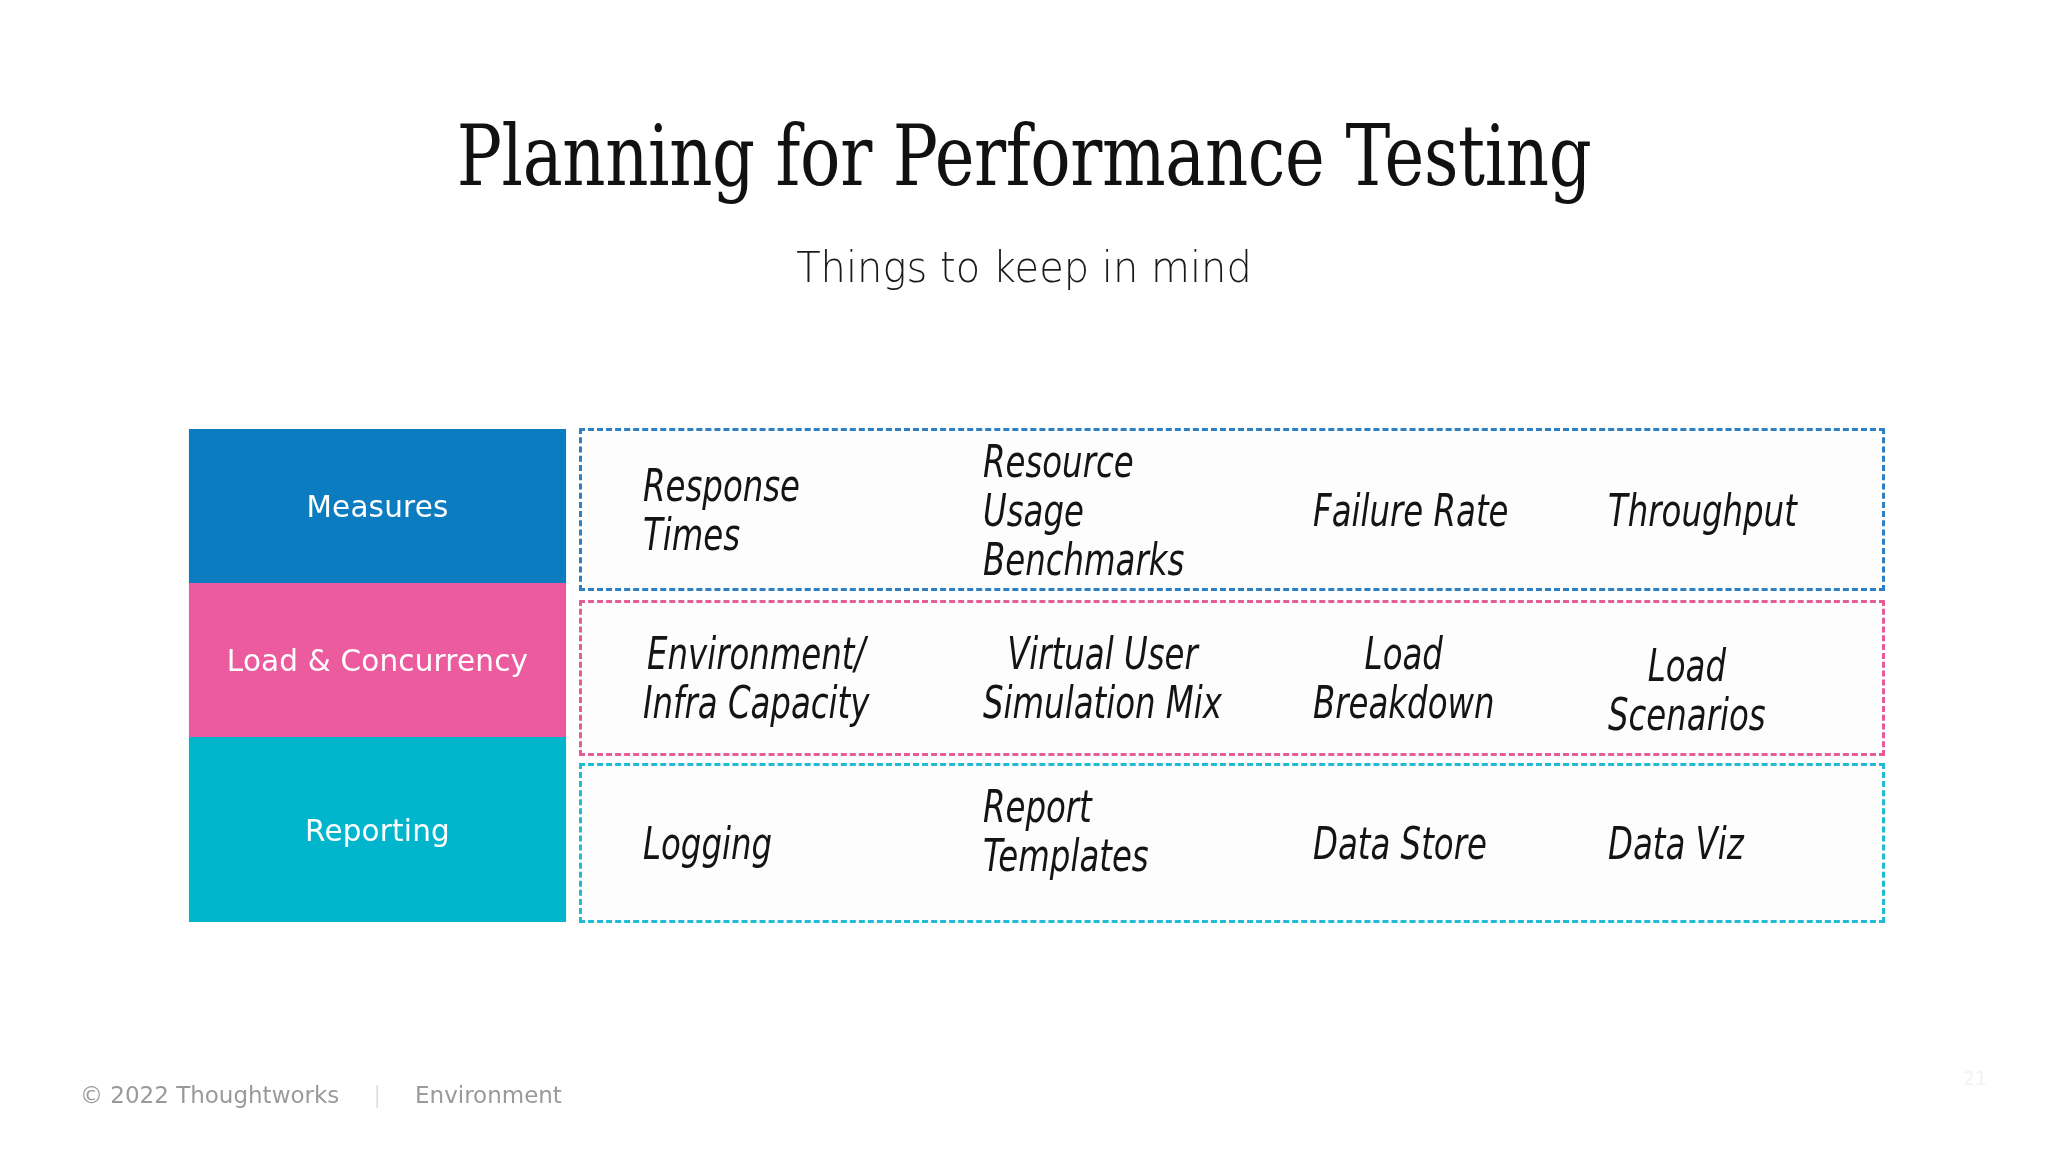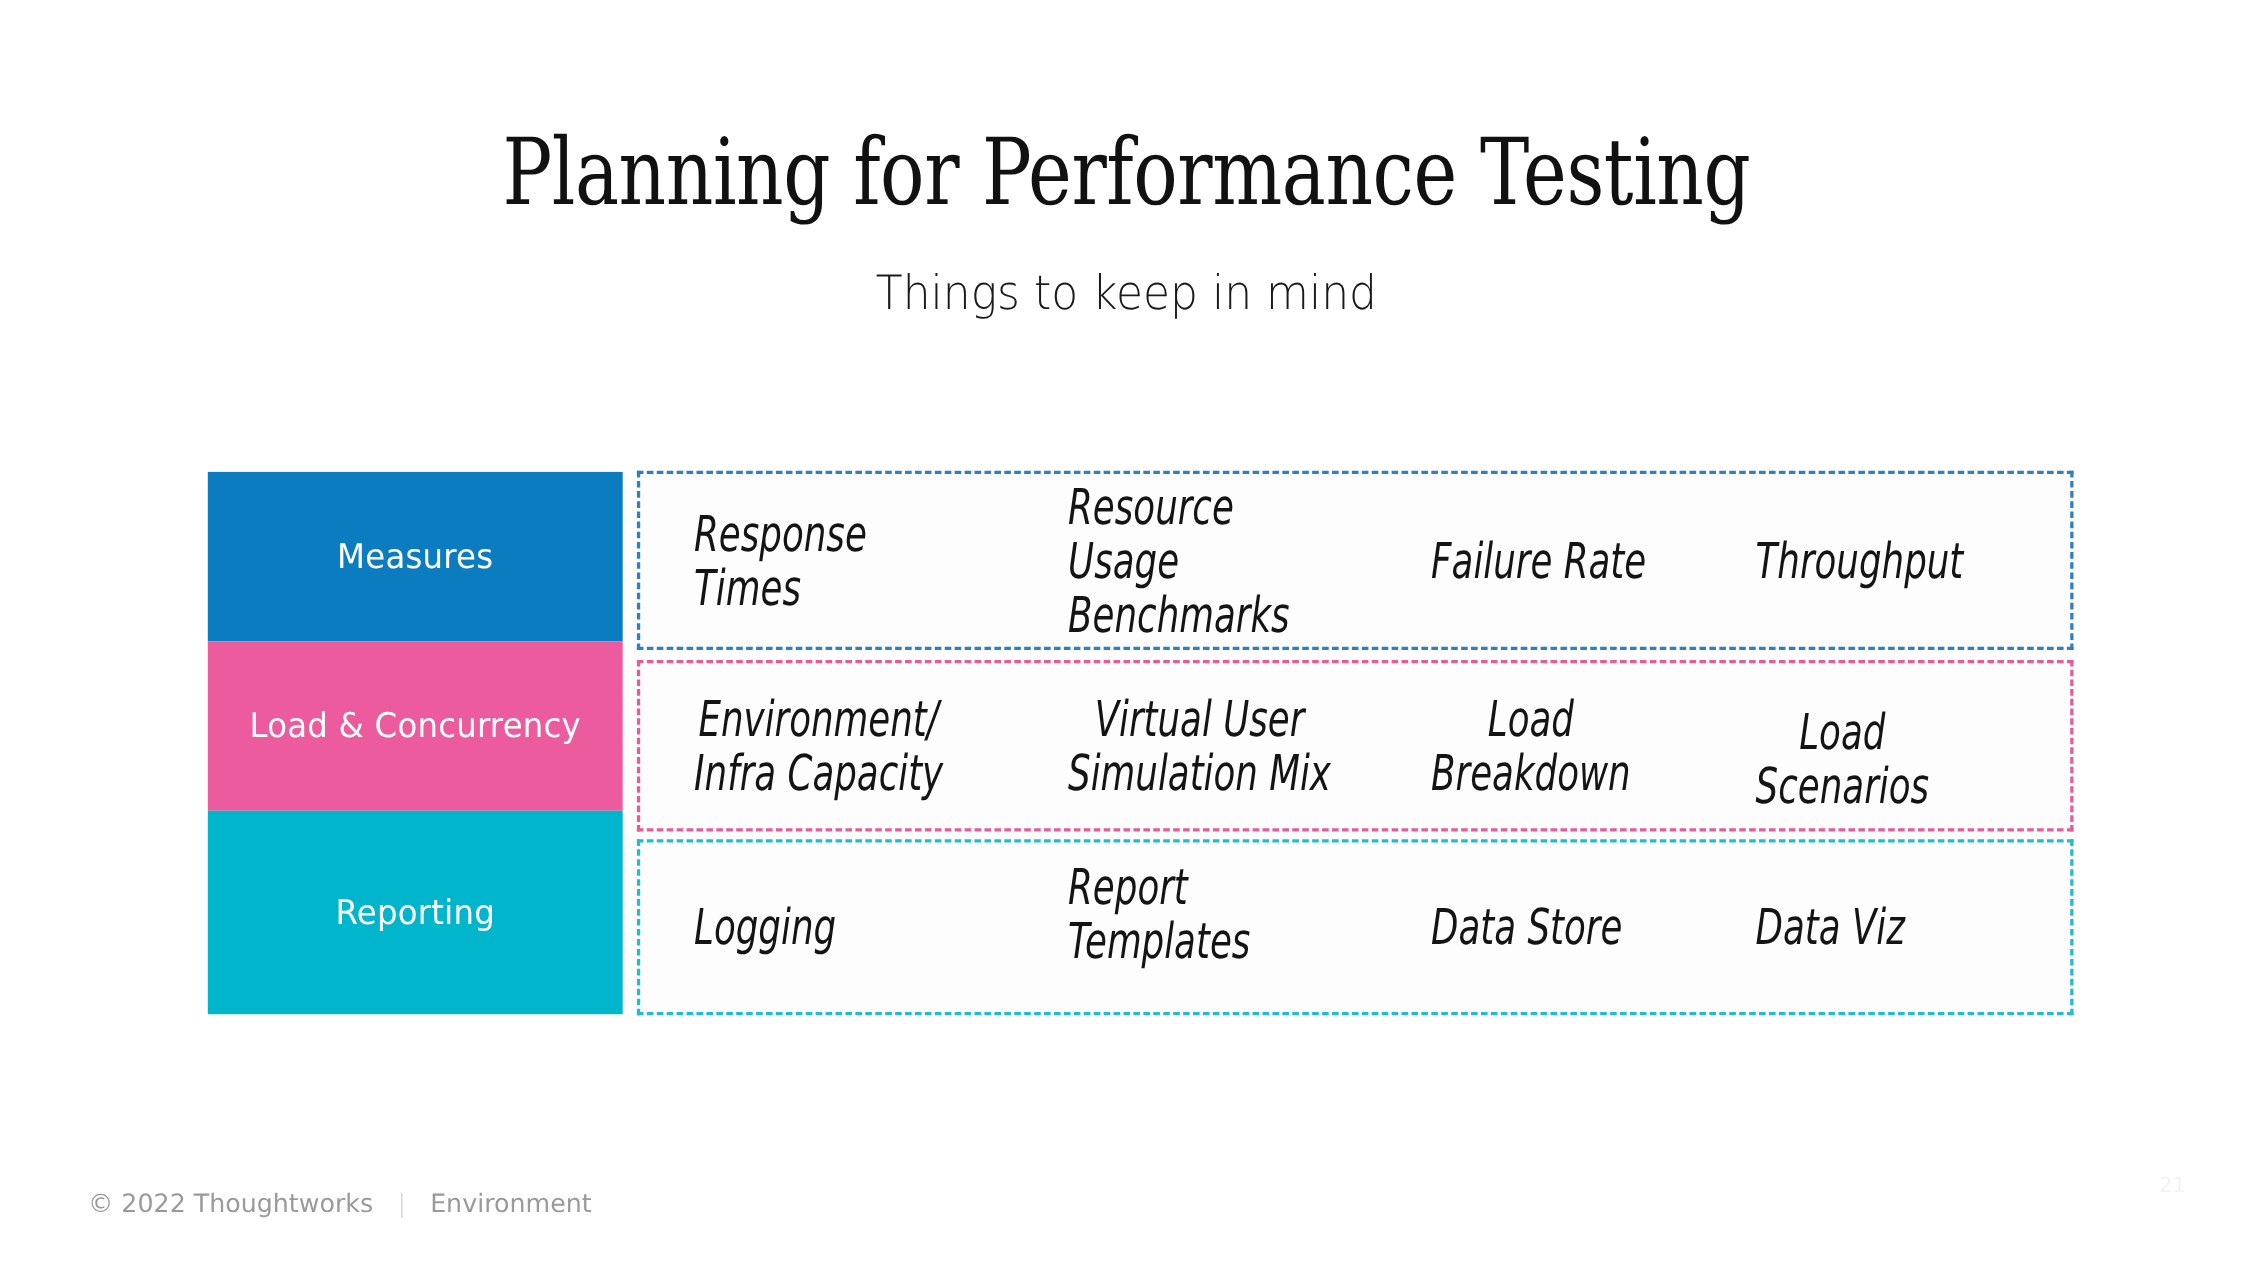--- a/index.html
+++ b/index.html
@@ -108,21 +108,21 @@
     box-sizing: border-box;
     border-style: dashed;
     border-width: 3px;
   }
   .cb-0 { top: -1px;  height: 163px; }
   .cb-1 { top: 171px; height: 156px; text-align: center; }
   .cb-2 { top: 334px; height: 160px; }
 
   .cells {
     position: absolute;
-    left: 4px; top: 0;
+    left: 16px; top: 0;
     width: 100%;
     height: 100%;
   }
 
   .cell {
     position: absolute;
     font-family: "DejaVu Sans Condensed", "DejaVu Sans", "Liberation Sans", sans-serif;
     font-style: italic;
     font-weight: 400;
     font-size: 45px;
@@ -150,20 +150,21 @@
     left: 80px;
     top: 1081px;
     display: flex;
     align-items: center;
     font-family: "DejaVu Sans", "Liberation Sans", sans-serif;
     font-size: 23px;
     line-height: 28px;
     font-weight: 400;
     color: #9a9a9a;
     white-space: nowrap;
+    gap: 12px;
   }
   .footer-sep {
     color: #cfcfcf;
     margin: 0 22px;
     font-weight: 300;
   }
   .page-number {
     position: absolute;
     left: 1955px;
     top: 1066px;

